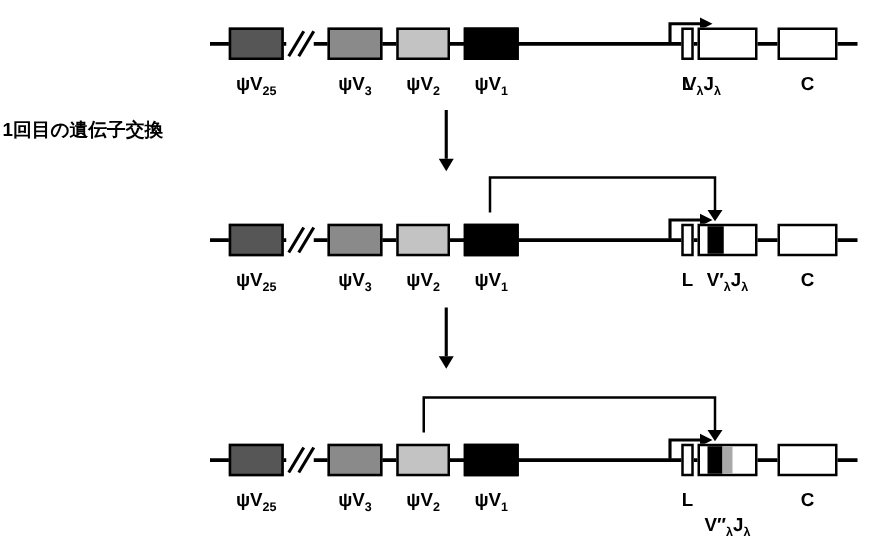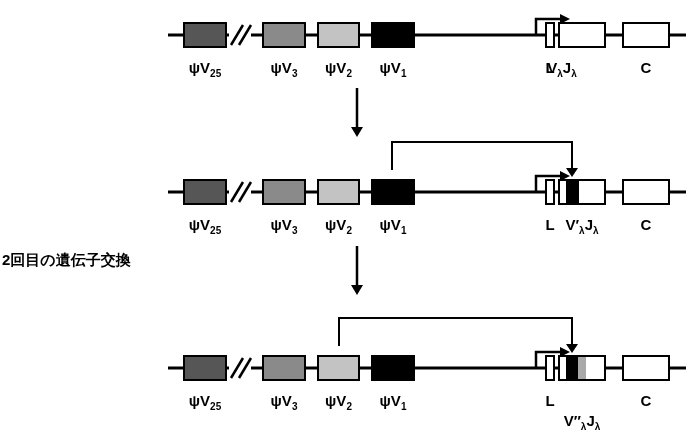--- a/index.html
+++ b/index.html
@@ -121,14 +121,14 @@
       <div class="gene-label" style="left: 508px; top: 392px;"><span>L</span></div>
       <div class="gene-box" style="left: 558px; top: 355px; width: 48px; background: rgb(255, 255, 255);">
         <div class="seg" style="left: 6px; width: 12px; background: rgb(0, 0, 0);"></div>
         <div class="seg" style="left: 18px; width: 8px; background: rgb(169, 169, 169);"></div>
       </div>
       <div class="gene-label" style="left: 540px; top: 412px;"><span>V″</span><sub>λ</sub><span>J</span><sub>λ</sub></div>
       <div class="gene-box" style="left: 622px; top: 355px; width: 48px; background: rgb(255, 255, 255);"></div>
       <div class="gene-label" style="left: 604px; top: 392px;"><span>C</span></div>
     </div>
 
-  <div class="step-label" style="top:251px;">2回目の遺伝子交換</div>
+  <div class="step-label" style="top:95px;">1回目の遺伝子交換</div>
 </div>
 
 </body></html>

